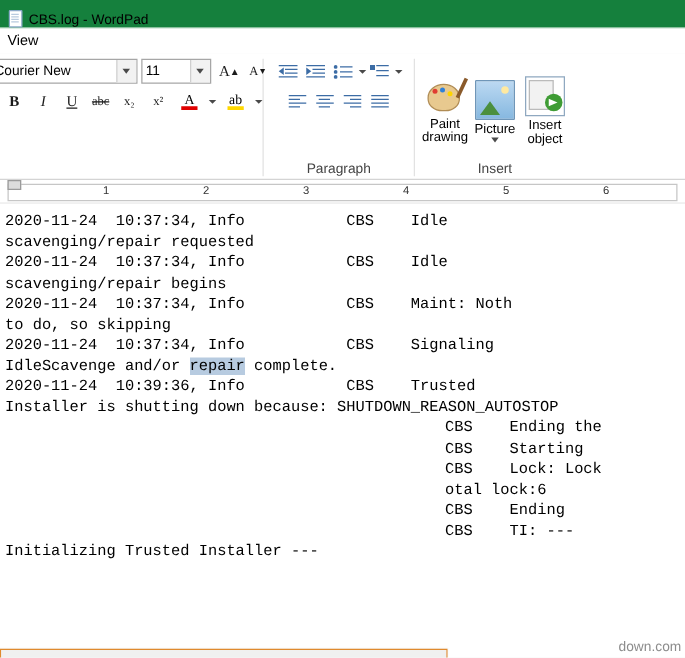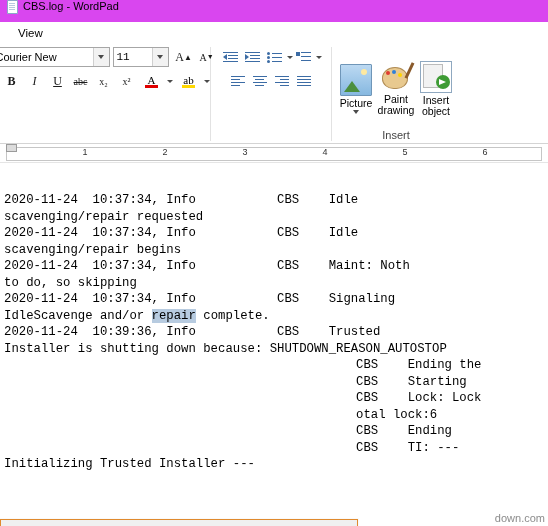--- a/index.html
+++ b/index.html
@@ -21,23 +21,23 @@
     height: 526px;
     position: relative;
     background: #f0f0f0;
     display: flex;
     flex-direction: column;
   }
 
   
   .titlebar {
     height: 22px;
-    background: #d946ef;
-    display: flex;
-    align-items: flex-start;
+    background: #15803d;
+    display: flex;
+    align-items: flex-end;
     padding-left: 5px;
     border-bottom: 1px solid #ffffff;
     flex: 0 0 auto;
   }
   .title-icon {
     width: 14px;
     height: 14px;
     margin-right: 4px;
     position: relative;
     flex: 0 0 auto;
@@ -63,21 +63,20 @@
     color: #000;
     white-space: nowrap;
   }
 
   
   .menubar {
     height: 20px;
     background: #ffffff;
     display: flex;
     align-items: center;
-    padding-left: 12px;
     flex: 0 0 auto;
   }
   .menu-item {
     font-size: 11.5px;
     color: #000;
     padding: 2px 6px;
   }
 
   
   .ribbon {
@@ -142,21 +141,21 @@
     display: flex; align-items: center; justify-content: center;
   }
   .arrow i {
     display: block;
     width: 0; height: 0;
     border-left: 3px solid transparent;
     border-right: 3px solid transparent;
     border-top: 4px solid #4a4a4a;
   }
   .font-name { width: 118px; }
-  .font-size { width: 56px; margin-left: 3px; font-family: Liberation Mono, monospace; }
+  .font-size { width: 56px; margin-left: 3px; }
 
   .btn {
     width: 22px; height: 20px;
     display: inline-flex;
     align-items: center;
     justify-content: center;
     font-size: 12px;
     color: #1b1b1b;
     margin-right: 1px;
     border: 1px solid transparent;
@@ -356,21 +355,20 @@
   .doc-text {
     position: absolute;
     left: 4px;
     top: 6px;
     right: 0;
     font-family: "Liberation Mono", monospace;
     font-size: 12.3px;
     line-height: 16.5px;
     white-space: pre;
     color: #000;
-    margin-top: 23px;
   }
   .hl {
     background: #b7cbe0;
   }
 
   
   .find-dialog {
     position: absolute;
     left: 0px;
     top: 356px;
@@ -546,41 +544,42 @@
           <div class="icon-btn">
             <span class="lines align-just">
                 <span></span>
                 <span></span>
                 <span></span>
                 <span></span>
               </span>
           </div>
         </div>
       </div>
+      <div class="group-label">Paragraph</div>
     </div>
 
     <div class="group-sep"></div>
 
     <div class="ribbon-group insert-group">
       <div class="group-body" style="justify-content:space-around;">
-        <div class="big-btn">
-          <span class="big-ico pic-ico"></span>
-          <span class="big-caption">Picture</span>
-          <span class="big-arrow"></span>
-        </div>
         <div class="big-btn">
           <span class="big-ico paint-ico">
             <span class="palette"></span>
               <span class="dot d1"></span>
               <span class="dot d2"></span>
               <span class="dot d3"></span>
               <span class="brush"></span>
           </span>
           <span class="big-caption">Paint
 drawing</span>
+        </div>
+        <div class="big-btn">
+          <span class="big-ico pic-ico"></span>
+          <span class="big-caption">Picture</span>
+          <span class="big-arrow"></span>
         </div>
         <div class="big-btn">
           <span class="big-ico obj-ico">
             <span class="sq"></span>
               <span class="arrow2"></span>
           </span>
           <span class="big-caption">Insert
 object</span>
         </div>
       </div>

